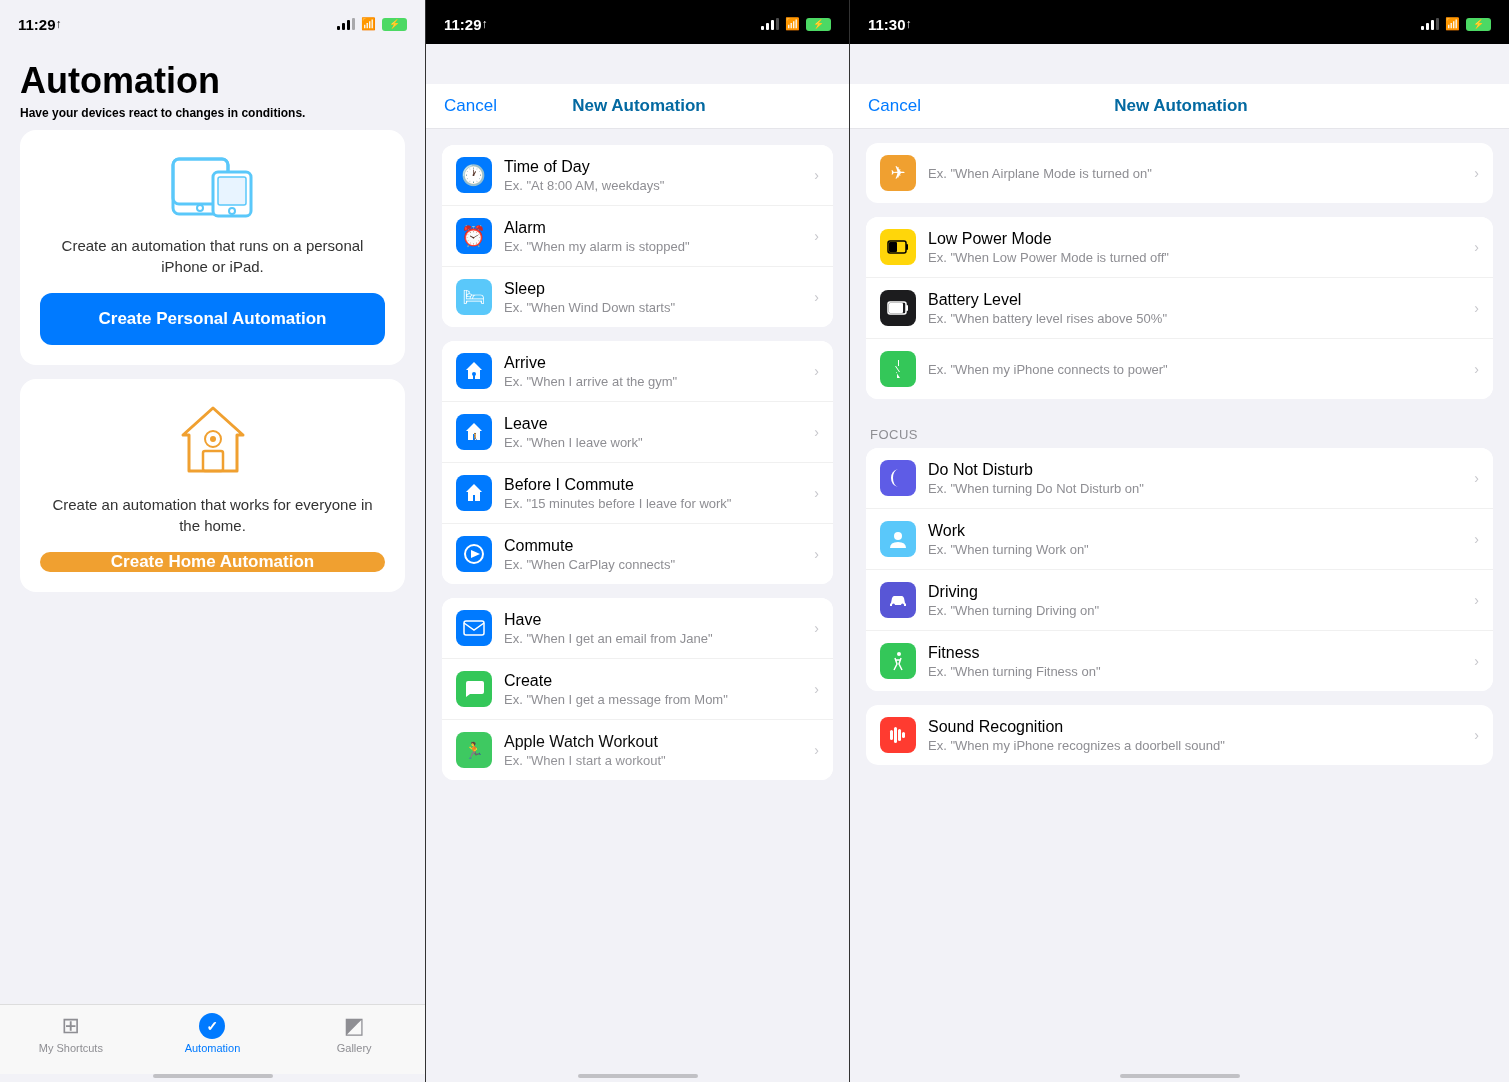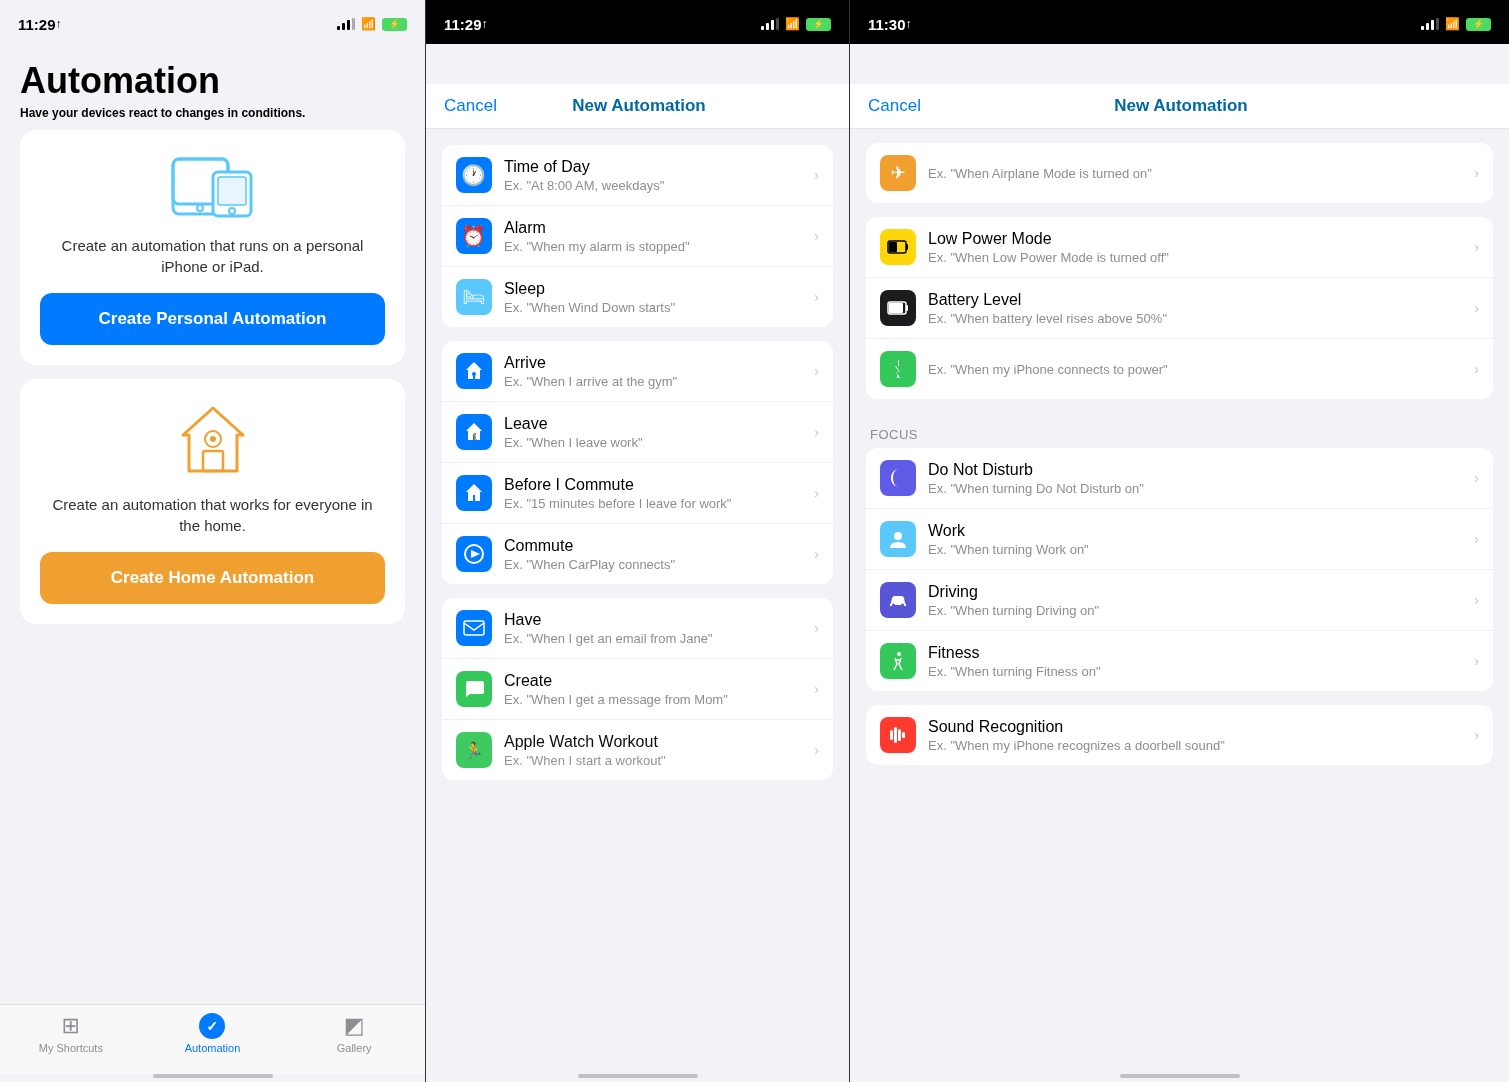--- a/index.html
+++ b/index.html
@@ -138,21 +138,21 @@
       font-size: 17px;
       font-weight: 600;
       cursor: pointer;
     }
     .card-button-home {
       background: #f0a030;
       color: #fff;
       border: none;
       border-radius: 12px;
       width: 100%;
-      padding: 16px;
+      padding: 0;
       font-size: 17px;
       font-weight: 600;
       cursor: pointer;
     }
 
     
     .tab-bar {
       display: flex;
       justify-content: space-around;
       align-items: center;

